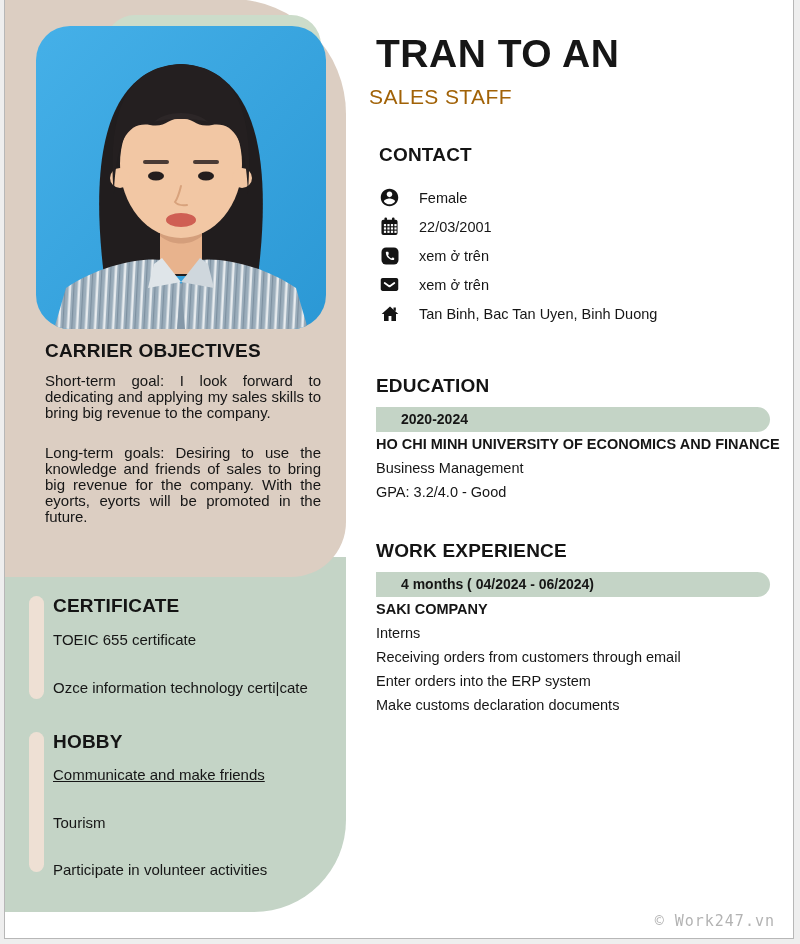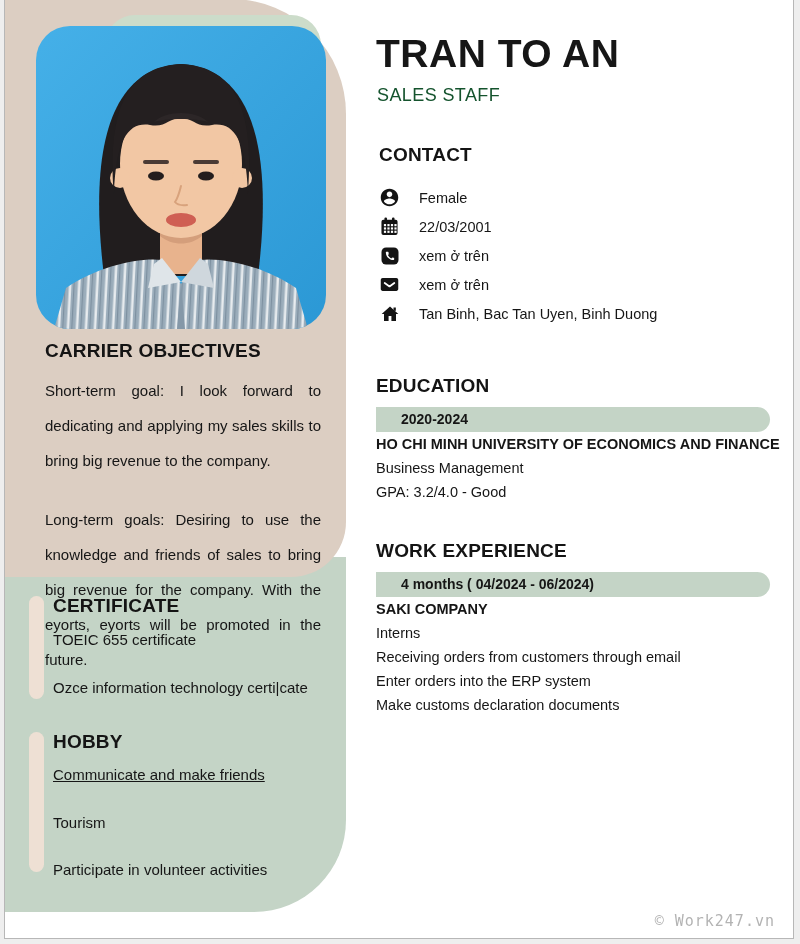--- a/index.html
+++ b/index.html
@@ -13,33 +13,33 @@
   .photo { position:absolute; left:31px; top:27px; width:290px; height:303px; border-radius:34px; overflow:hidden; z-index:3; }
   .photo svg { display:block; }
 
   .z4 { z-index:4; }
   .abs { position:absolute; }
 
   h2.sec { font-size:19px; font-weight:700; letter-spacing:.2px; color:#141414; }
 
   
   .obj-head { left:40px; top:341px; }
-  .obj-text { left:40px; top:374px; width:276px; font-size:15px; line-height:35px; text-align:justify; }
+  .obj-text { left:40px; top:374px; width:276px; font-size:15px; line-height:16px; text-align:justify; }
   .obj-text p + p { margin-top:24px; }
 
   .accent-bar { position:absolute; width:15px; background:#eee0d4; border-radius:8px; z-index:4; }
   .cert-bar  { left:24px; top:597px; height:103px; }
   .hobby-bar { left:24px; top:733px; height:140px; }
   .cert-head  { left:48px; top:596px; }
   .hobby-head { left:48px; top:732px; }
   .left-item { position:absolute; left:48px; font-size:15px; z-index:4; }
 
   
   .name { left:371px; top:33px; font-size:39px; font-weight:700; letter-spacing:.5px; }
-  .subtitle { left:372px; top:86px; font-size:18px; letter-spacing:.4px; color:#14532d; }
+  .subtitle { left:364px; top:86px; font-size:21px; letter-spacing:.4px; color:#a16207; }
   .contact-head { left:374px; top:145px; }
   .contact-list { left:374px; top:184px; width:400px;text-align:center; }
   .contact-row { display:flex; align-items:center; height:29px; }
   .contact-row .cicon { width:21px; height:21px; flex:0 0 21px; display:flex; align-items:center; justify-content:center; }
   .contact-row .ctext { margin-left:19px; font-size:14.5px; }
 
   .edu-head  { left:371px; top:376px; font-size:20px; }
   .work-head { left:371px; top:541px; font-size:20px; }
   .badge { position:absolute; left:371px; width:394px; height:25px; background:#c4d4c6; border-radius:0 13px 13px 0; font-size:14px; font-weight:700; line-height:25px; padding-left:25px; z-index:4; }
   .edu-badge { top:408px; }

